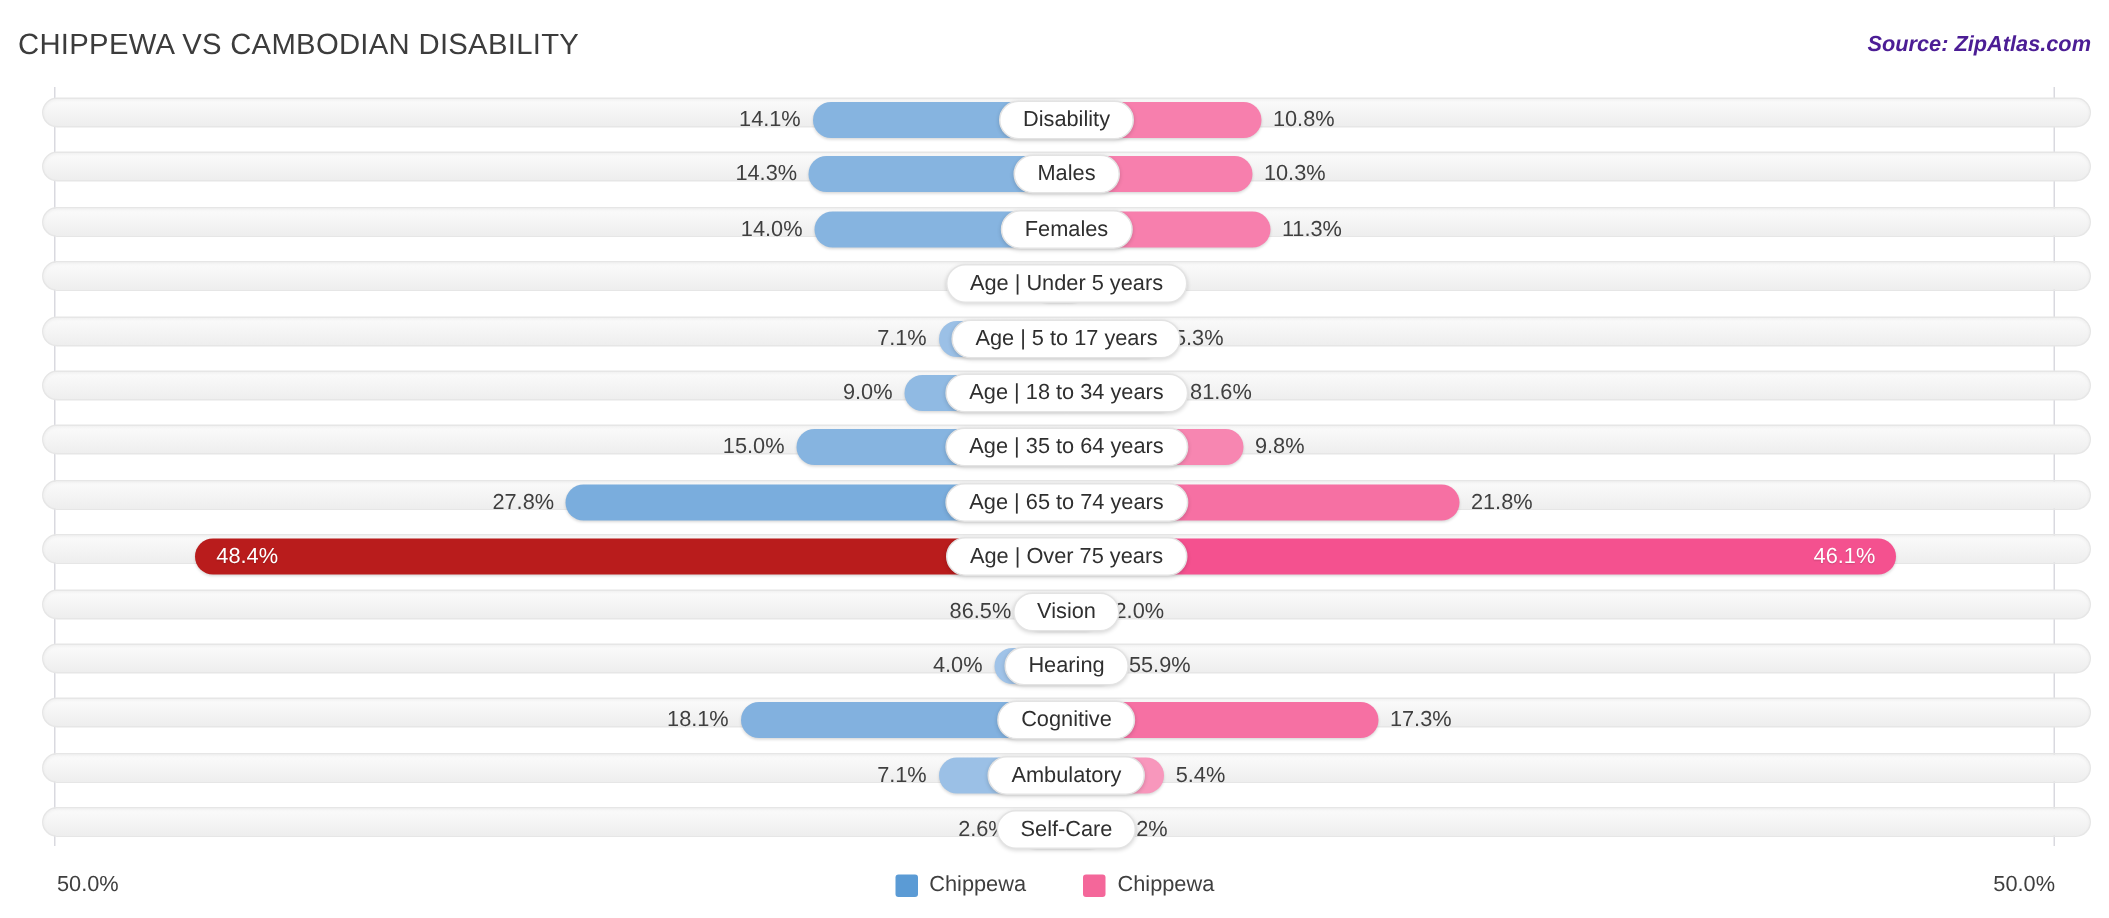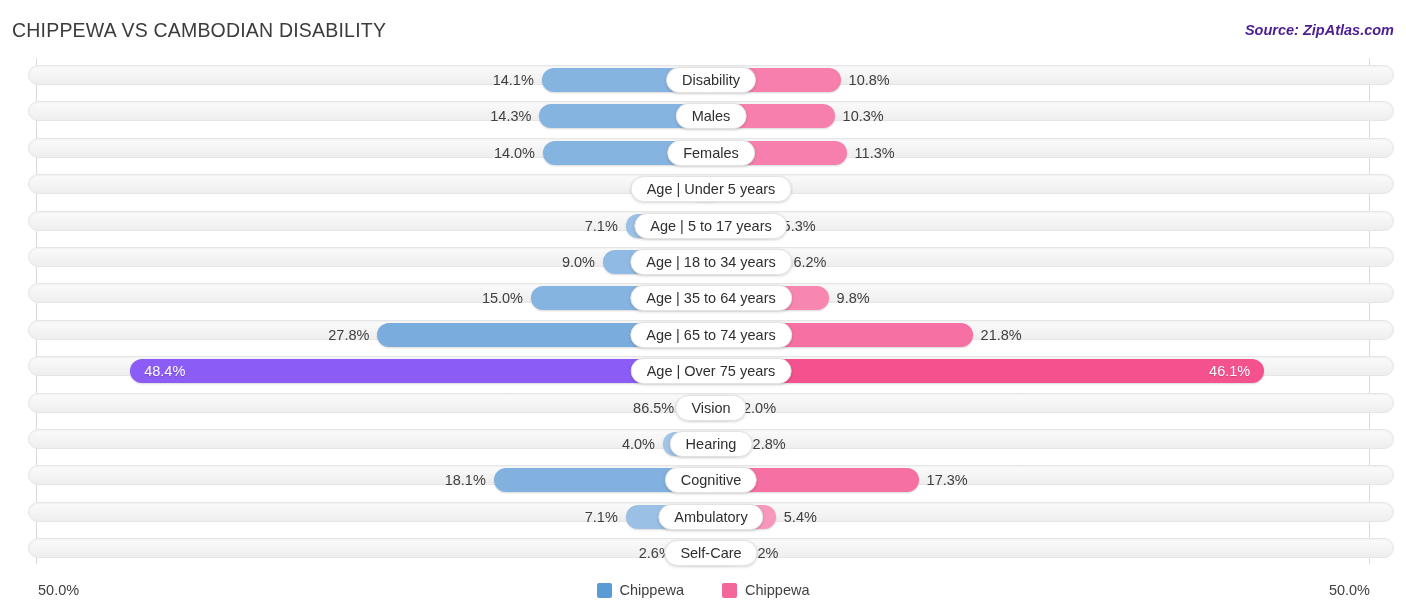--- a/index.html
+++ b/index.html
@@ -258,21 +258,21 @@
           <div class="center-label">Age | 5 to 17 years</div>
         </div>
         <div class="row" style="top: 189px;">
           <div class="track"></div>
           <div class="bar-wrap bar-left">
             <span class="val">9.0%</span>
             <div class="bar" style="width: 108px; background: rgb(144, 186, 227);"></div>
           </div>
           <div class="bar-wrap bar-right">
             <div class="bar" style="width: 74.4px; background: rgb(248, 143, 182);"></div>
-            <span class="val">6.2%</span>
+            <span class="val">81.6%</span>
           </div>
           <div class="center-label">Age | 18 to 34 years</div>
         </div>
         <div class="row" style="top: 225.4px;">
           <div class="track"></div>
           <div class="bar-wrap bar-left">
             <span class="val">15.0%</span>
             <div class="bar" style="width: 180px; background: rgb(134, 180, 224);"></div>
           </div>
           <div class="bar-wrap bar-right">
@@ -289,21 +289,21 @@
           </div>
           <div class="bar-wrap bar-right">
             <div class="bar" style="width: 261.6px; background: rgb(246, 112, 163);"></div>
             <span class="val">21.8%</span>
           </div>
           <div class="center-label">Age | 65 to 74 years</div>
         </div>
         <div class="row" style="top: 298.2px;">
           <div class="track"></div>
           <div class="bar-wrap bar-left">
-            <div class="bar" style="width: 580.8px; background: #8b5cf6;">
+            <div class="bar" style="width: 580.8px; background: #b91c1c;">
               <span class="val-inside">48.4%</span>
             </div>
           </div>
           <div class="bar-wrap bar-right">
             <div class="bar" style="width: 553.2px; background: rgb(244, 81, 143);">
               <span class="val-inside">46.1%</span>
             </div>
           </div>
           <div class="center-label">Age | Over 75 years</div>
         </div>
@@ -320,21 +320,21 @@
           <div class="center-label">Vision</div>
         </div>
         <div class="row" style="top: 371px;">
           <div class="track"></div>
           <div class="bar-wrap bar-left">
             <span class="val">4.0%</span>
             <div class="bar" style="width: 48px; background: rgb(160, 195, 232);"></div>
           </div>
           <div class="bar-wrap bar-right">
             <div class="bar" style="width: 33.6px; background: rgb(249, 160, 193);"></div>
-            <span class="val">2.8%</span>
+            <span class="val">55.9%</span>
           </div>
           <div class="center-label">Hearing</div>
         </div>
         <div class="row" style="top: 407.4px; text-align: right;">
           <div class="track"></div>
           <div class="bar-wrap bar-left">
             <span class="val">18.1%</span>
             <div class="bar" style="width: 217.2px; background: rgb(130, 177, 223);"></div>
           </div>
           <div class="bar-wrap bar-right">

